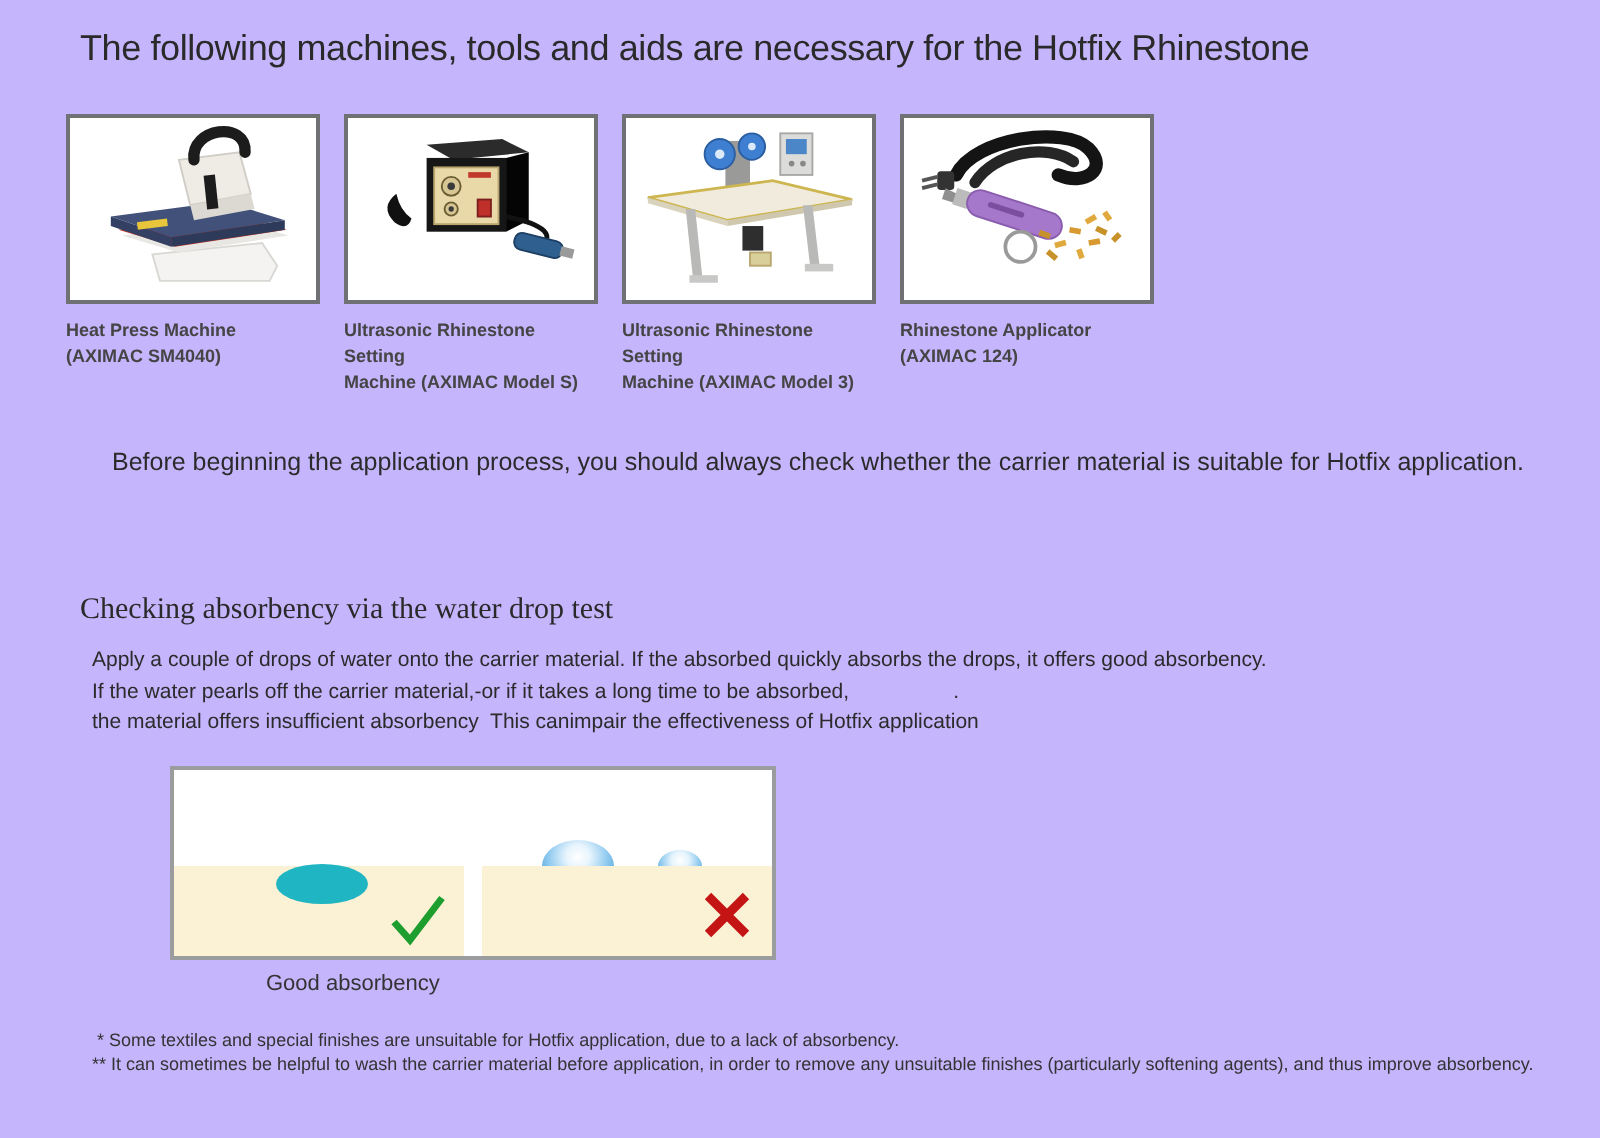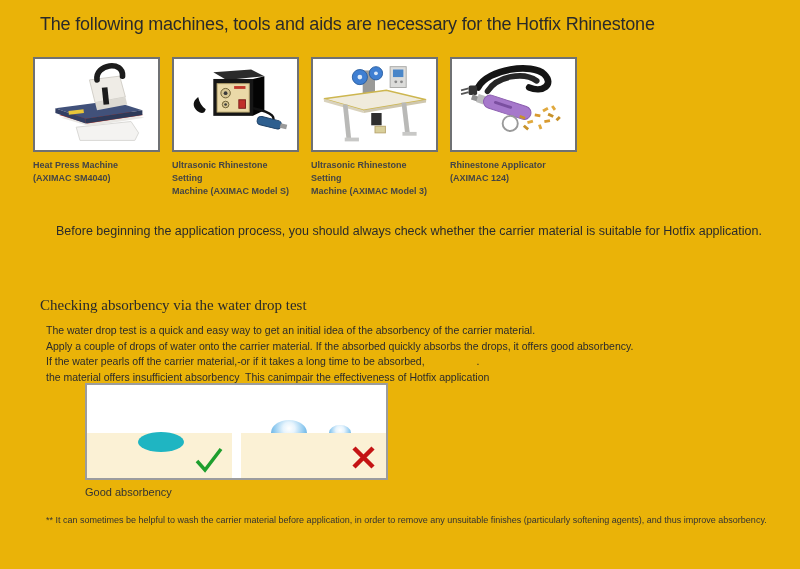--- a/index.html
+++ b/index.html
@@ -1,18 +1,18 @@
 <!DOCTYPE html>
 <html><head>
 <meta charset="utf-8">
 <style>
   html,body{margin:0;padding:0;}
   .page{
     position:relative; width:800px; height:569px;
-    background:#eab308; overflow:hidden;
+    background:#c4b5fd; overflow:hidden;
     font-family:"Liberation Sans", sans-serif; color:#2e2e2e;
   }
   .page-title{
     position:absolute; left:40px; top:14px;
     font-size:18px; letter-spacing:-0.2px; color:#2a2a2a; white-space:nowrap;
   }
   .products-row{
     position:absolute; left:33px; top:57px;
     display:flex; gap:12px;
   }
@@ -62,21 +62,21 @@
     border-radius:11px 11px 0 0 / 8px 8px 0 0;
     background:radial-gradient(circle at 50% 65%, #ffffff 0%, #e7f4fd 35%, #8ec9ef 80%, #64aede 100%);
   }
   .result-mark{ position:absolute; }
   .check-mark{ right:8px; bottom:5px; }
   .cross-mark{ right:10px; bottom:8px; }
   .figure-captions{
     position:absolute; left:85px; top:485px; width:360px; display:flex;
   }
   .figure-caption-col{ font-size:11px; color:#333333; line-height:15px; }
-  .figure-caption-col.good{ width:160px; }
+  .figure-caption-col.good{ width:160px;margin-left:48px; }
   .footnotes{
     position:absolute; left:46px; top:515px; width:745px;
     font-size:9px; color:#333333; line-height:11.5px;
   }
   .footnote{ white-space:pre-wrap; }
 </style>
 </head>
 <body>
 
 <div class="page">
@@ -196,21 +196,20 @@
     </div>
 
 
   </div>
 
   <div class="intro-text">Before beginning the application process, you should always check whether the carrier material is suitable for Hotfix application.</div>
 
   <div class="section-heading">Checking absorbency via the water drop test</div>
 
   <div class="water-paragraph">
-    <div class="para-line">The water drop test is a quick and easy way to get an initial idea of the absorbency of the carrier material.</div>
     <div class="para-line">Apply a couple of drops of water onto the carrier material. If the absorbed quickly absorbs the drops, it offers good absorbency.</div>
     <div class="para-line"><span>If the water pearls off the carrier material,-or if it takes a long time to be absorbed,</span><span class="stray-period">.</span></div>
     <div class="para-line">the material offers insufficient absorbency  This canimpair the effectiveness of Hotfix application</div>
   </div>
 
   <div class="water-figure">
     <div class="panel">
       <div class="fabric"></div>
       <div class="absorbed-drop"></div>
       <svg class="result-mark check-mark" width="30" height="27" viewBox="0 0 30 27">
@@ -227,16 +226,17 @@
     </div>
   </div>
 
   <div class="figure-captions">
     <div class="figure-caption-col good">
       <div>Good absorbency</div>
     </div>
   </div>
 
   <div class="footnotes">
+    <div class="footnote"> * Some textiles and special finishes are unsuitable for Hotfix application, due to a lack of absorbency.</div>
     <div class="footnote">** It can sometimes be helpful to wash the carrier material before application, in order to remove any unsuitable finishes (particularly softening agents), and thus improve absorbency.</div>
   </div>
 
 </div>
 
 </body></html>

